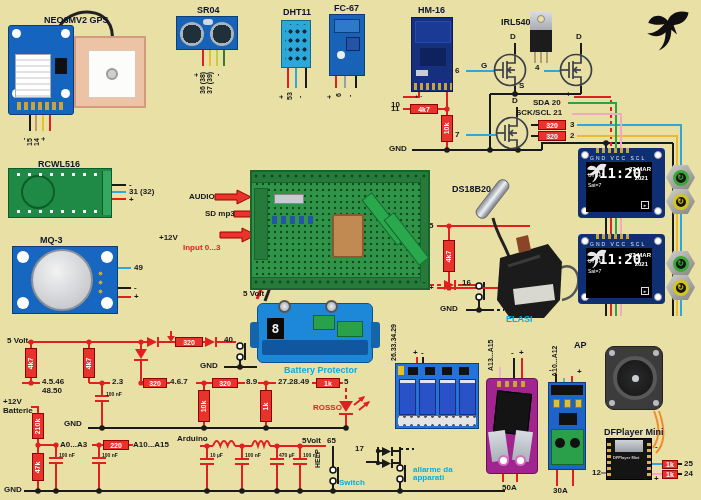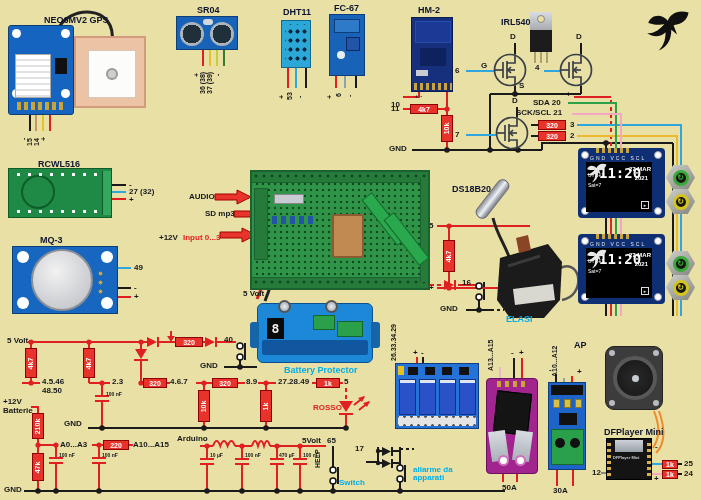--- a/index.html
+++ b/index.html
@@ -488,21 +488,21 @@
 <b class="lbl t" style="left:283px;top:8px">DHT11</b>
 <b class="rot" style="left:285px;top:92px">+</b>
 <b class="rot" style="left:293px;top:93px">53</b>
 <b class="rot" style="left:303px;top:91px">-</b>
 
 <b class="lbl t" style="left:334px;top:4px">FC-67</b>
 <b class="rot" style="left:333px;top:92px">+</b>
 <b class="rot" style="left:342px;top:90px">6</b>
 <b class="rot" style="left:353px;top:90px">-</b>
 
-<b class="lbl t" style="left:418px;top:6px">HM-2</b>
+<b class="lbl t" style="left:418px;top:6px">HM-16</b>
 <b class="lbl" style="left:415px;top:93px;font-size:6px">+ -</b>
 <b class="lbl" style="left:391px;top:101px">10</b>
 <b class="lbl" style="left:391px;top:105px">11</b>
 
 <b class="lbl t" style="left:501px;top:18px">IRL540</b>
 <b class="lbl" style="left:481px;top:62px">G</b>
 <b class="lbl" style="left:510px;top:33px">D</b>
 <b class="lbl" style="left:519px;top:82px">S</b>
 <b class="lbl" style="left:576px;top:33px">D</b>
 <b class="lbl" style="left:512px;top:97px">D</b>
@@ -513,32 +513,32 @@
 
 <b class="lbl" style="left:566px;top:91px">+</b>
 <b class="lbl" style="left:533px;top:99px">SDA 20</b>
 <b class="lbl" style="left:516px;top:109px">SCK/SCL 21</b>
 <b class="lbl" style="left:570px;top:121px">3</b>
 <b class="lbl" style="left:570px;top:132px">2</b>
 <b class="lbl" style="left:567px;top:138px">-</b>
 
 <b class="lbl t" style="left:38px;top:160px">RCWL516</b>
 <b class="lbl" style="left:129px;top:181px">-</b>
-<b class="lbl" style="left:129px;top:188px">27 (32)</b>
+<b class="lbl" style="left:129px;top:188px">31 (32)</b>
 <b class="lbl" style="left:129px;top:196px">+</b>
 
 <b class="lbl t" style="left:40px;top:236px">MQ-3</b>
 <b class="lbl" style="left:134px;top:264px">49</b>
 <b class="lbl" style="left:134px;top:284px">-</b>
 <b class="lbl" style="left:134px;top:293px">+</b>
 
 <b class="lbl" style="left:189px;top:193px">AUDIO</b>
 <b class="lbl" style="left:205px;top:210px">SD mp3</b>
 <b class="lbl" style="left:159px;top:234px">+12V</b>
-<b class="lbl red" style="left:183px;top:234px">Input 0...3</b>
+<b class="lbl red" style="left:183px;top:244px">Input 0...3</b>
 <b class="lbl" style="left:243px;top:290px">5 Volt</b>
 
 <b class="lbl t" style="left:452px;top:185px">DS18B20</b>
 <b class="lbl" style="left:429px;top:222px">5</b>
 <b class="lbl" style="left:429px;top:284px">+</b>
 
 <b class="lbl" style="left:462px;top:279px">16</b>
 <b class="lbl" style="left:440px;top:305px">GND</b>
 <b class="lbl cyan" style="left:506px;top:315px;font-size:9px">ELASI</b>
 

